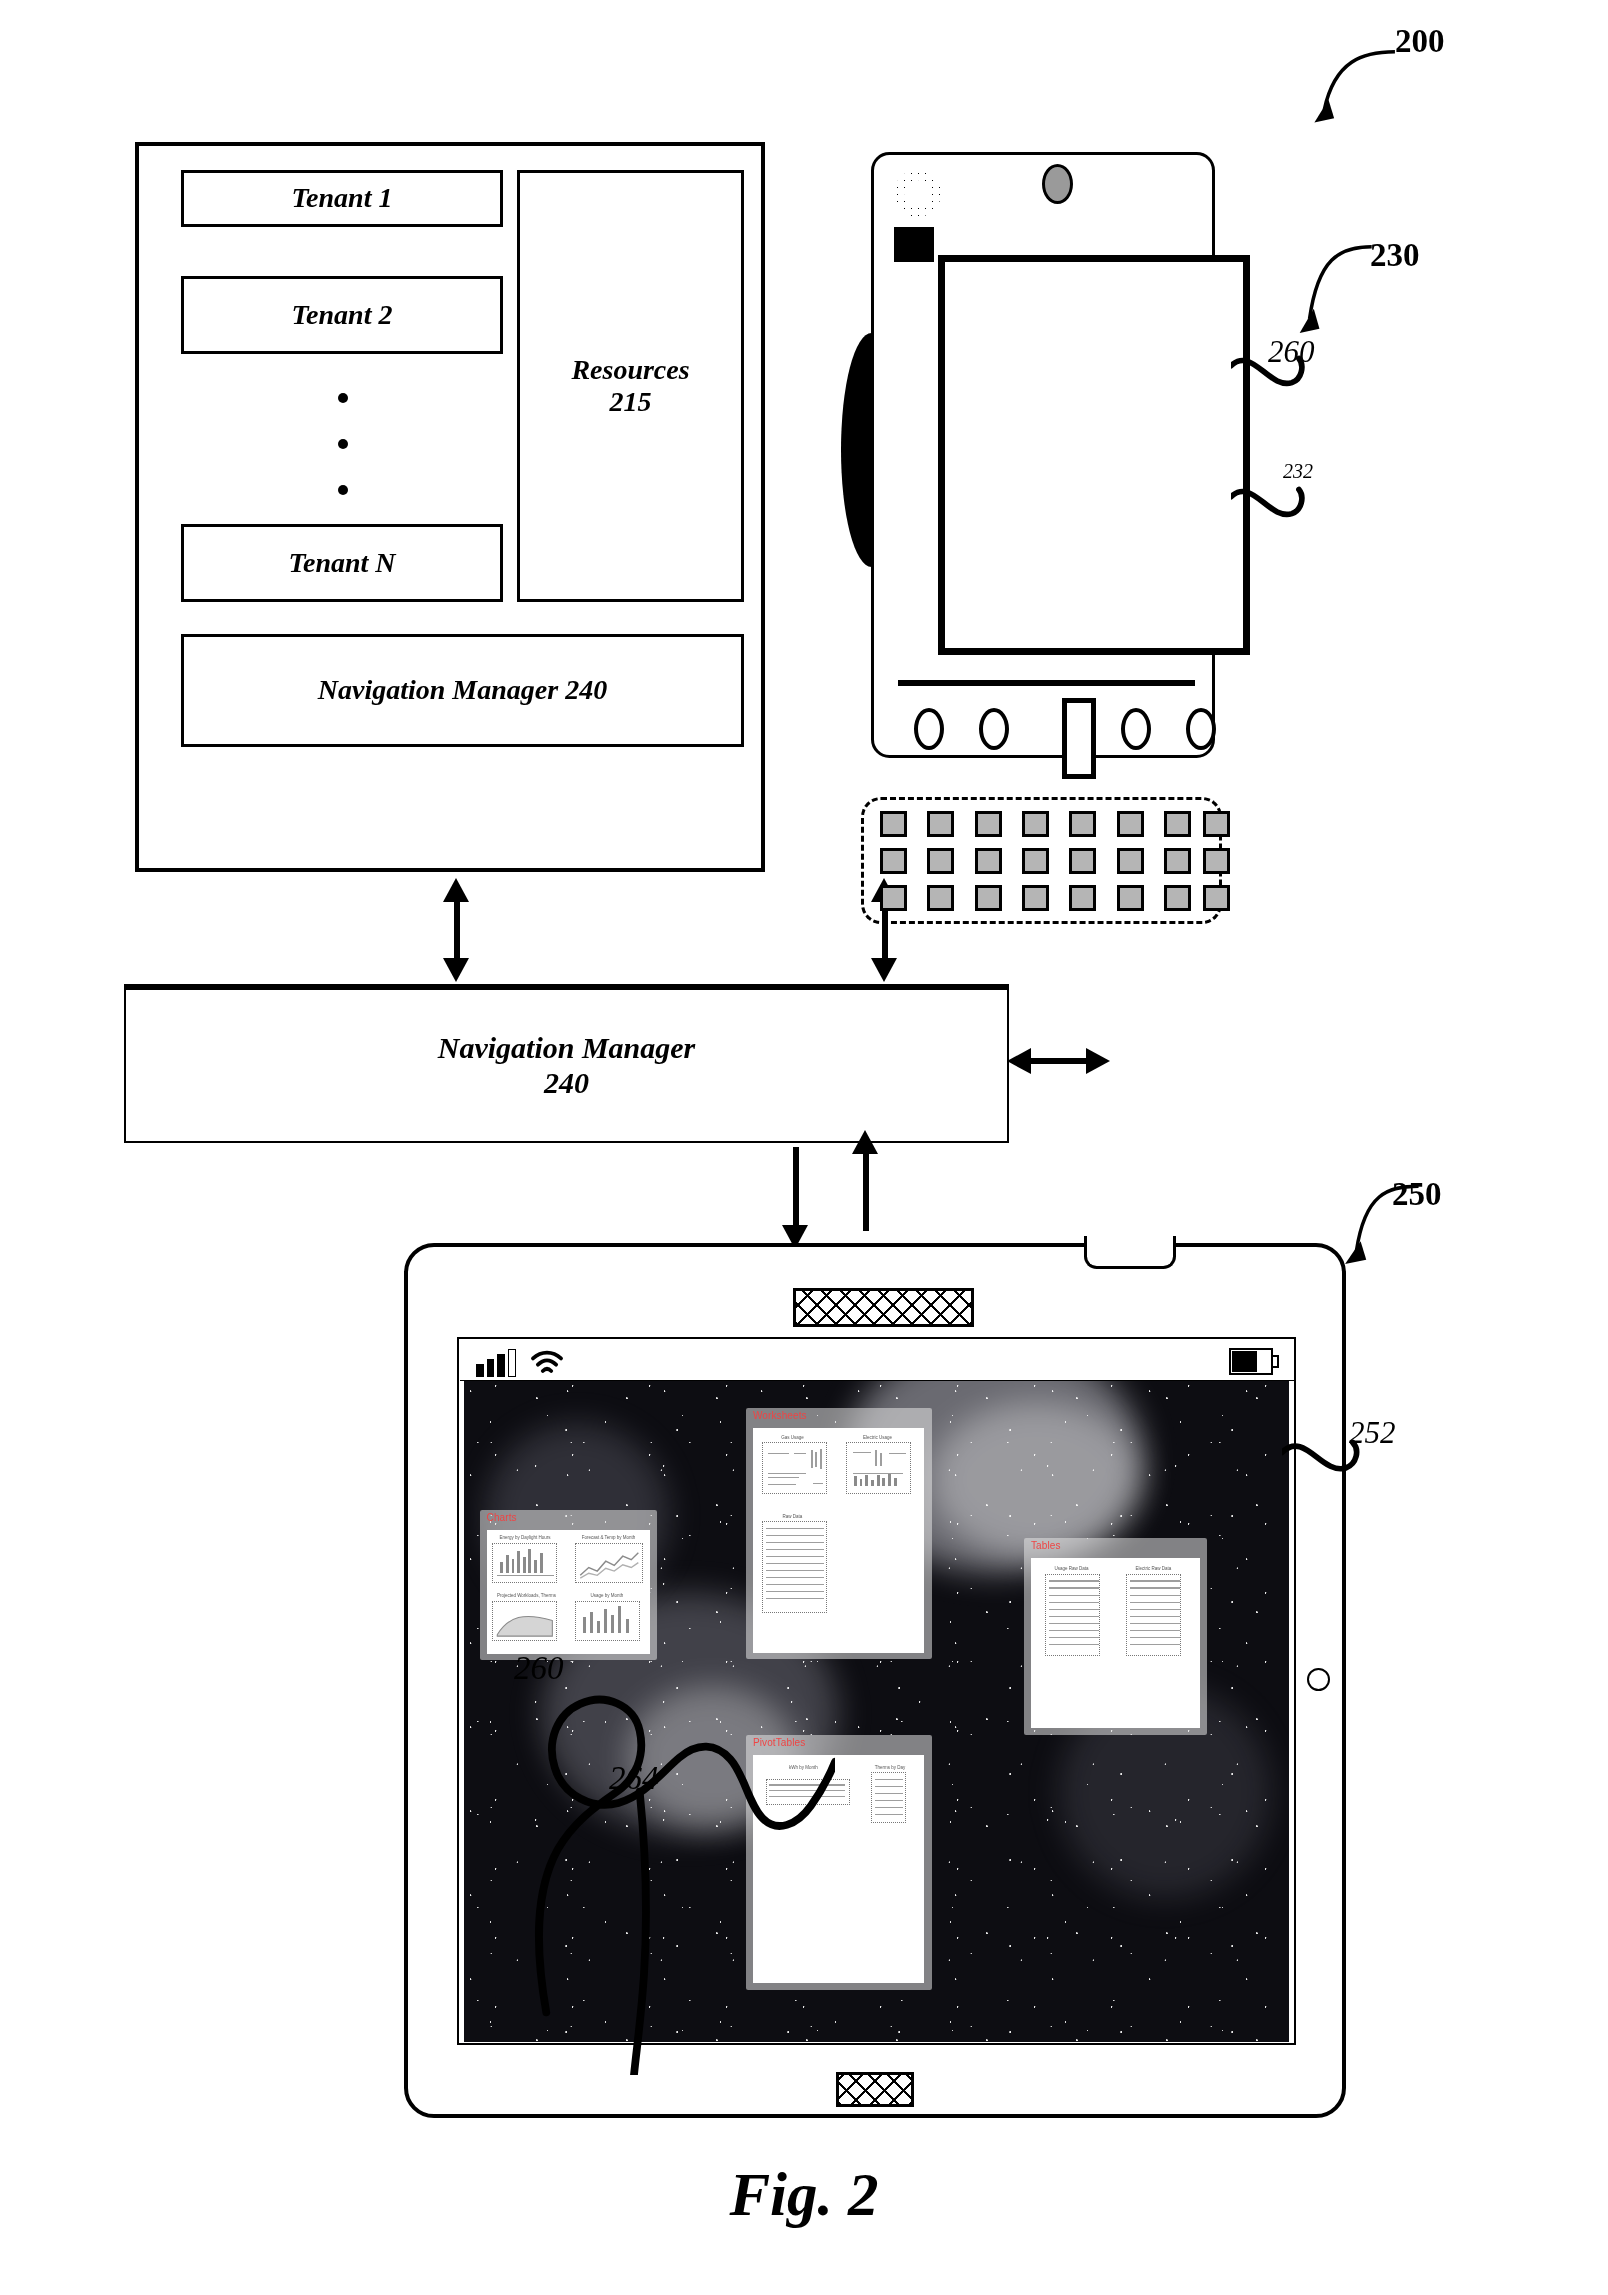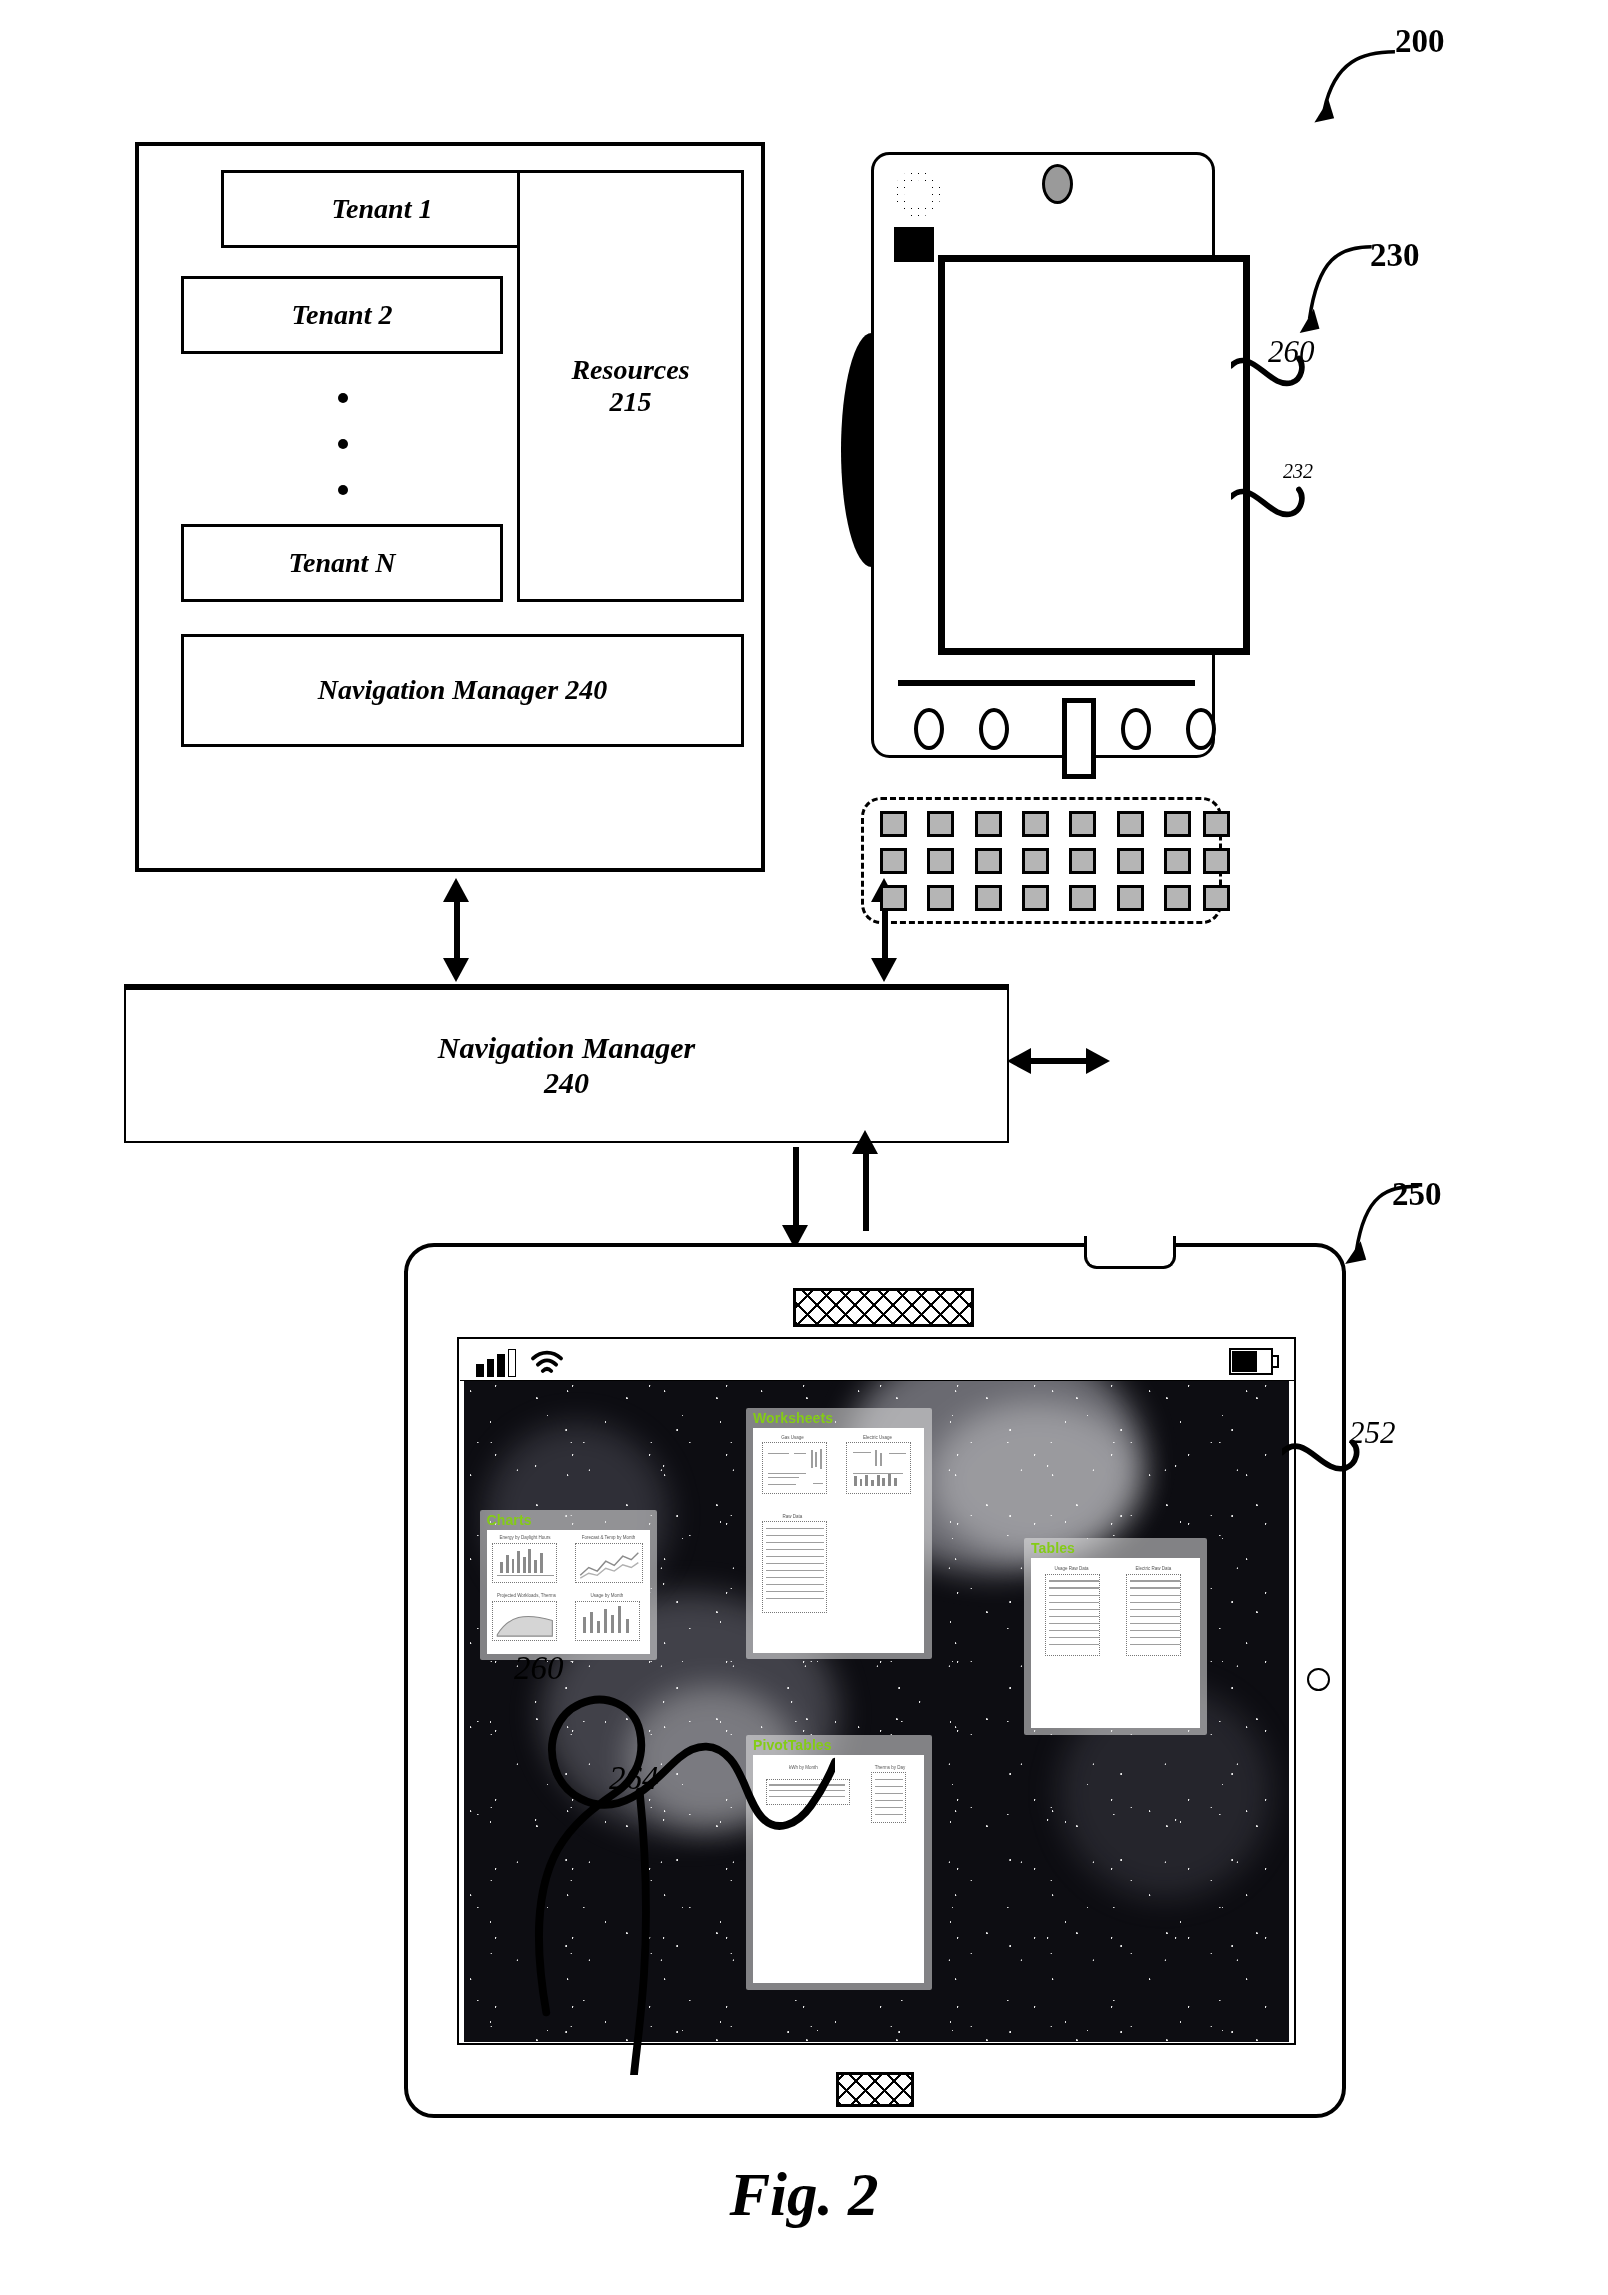--- a/index.html
+++ b/index.html
@@ -9,21 +9,21 @@
   
   .box{position:absolute;border:3.5px solid #000;background:#fff;box-sizing:border-box;
        display:flex;align-items:center;justify-content:center;text-align:center;}
   .box-label{font-style:italic;font-weight:bold;line-height:1.15;}
   .plain-txt{position:absolute;font-style:italic;font-weight:bold;text-align:center;line-height:1.15;}
   .refnum{position:absolute;font-weight:bold;font-family:"Liberation Serif",serif;}
   .refnum-it{position:absolute;font-style:italic;font-weight:normal;font-family:"Liberation Serif",serif;}
 
   
   #service-box{left:135px;top:142px;width:630px;height:730px;border-width:4.2px;}
-  #tenant1{left:181px;top:170px;width:322px;height:78px;font-size:28px;margin-left:40px;}
+  #tenant1{left:181px;top:170px;width:322px;height:57px;font-size:28px;}
   #tenant2{left:181px;top:276px;width:322px;height:78px;font-size:28px;}
   #tenantN{left:181px;top:524px;width:322px;height:78px;font-size:28px;}
   #resources{left:517px;top:170px;width:227px;height:432px;font-size:28px;}
   #navmgr-svc{left:181px;top:634px;width:563px;height:113px;font-size:28px;}
   #service-label{left:135px;top:768px;width:630px;font-size:28px;}
   .vdots{position:absolute;left:338px;width:10px;height:10px;border-radius:50%;background:#000;}
 
   
   #navmgr-main{left:124px;top:984px;width:885px;height:159px;border-width:2.8px;border-top-width:6.4px;font-size:30px;}
   #store{left:1101px;top:981px;width:297px;height:163px;border-width:2.8px;font-size:30px;}
@@ -77,22 +77,22 @@
       radial-gradient(circle at 13% 66%, rgba(255,255,255,.85) 0.6px, transparent 0.9px),
       radial-gradient(circle at 34% 84%, rgba(255,255,255,.8) 0.6px, transparent 0.8px),
       radial-gradient(circle at 56% 72%, rgba(255,255,255,.9) 0.7px, transparent 1px),
       radial-gradient(circle at 74% 91%, rgba(255,255,255,.85) 0.6px, transparent 0.9px),
       radial-gradient(circle at 92% 57%, rgba(255,255,255,.9) 0.7px, transparent 1px);
     background-size:97px 84px,115px 100px,77px 69px,135px 123px,90px 107px,
                     106px 93px,80px 73px,128px 118px,72px 98px,111px 86px;}
 
   
   .panel{position:absolute;background:rgba(228,228,228,.55);border-radius:2.1px;}
-  .panel-title{position:absolute;color:#84cc16;font-family:"Liberation Sans",sans-serif;
-      font-style:normal;font-weight:bold;font-size:14px;letter-spacing:0.1px;}
+  .panel-title{position:absolute;color:#ef4444;font-family:"Liberation Sans",sans-serif;
+      font-style:normal;font-weight:normal;font-size:10px;letter-spacing:0.1px;}
   .panel-card{position:absolute;background:#fff;}
   .thumb-cap{position:absolute;font-family:"Liberation Sans",sans-serif;font-size:5px;color:#555;
       text-align:center;white-space:nowrap;transform:scale(.9);transform-origin:center top;}
   .mini{position:absolute;border:0.7px dotted #777;box-sizing:border-box;overflow:hidden;background:#fff;}
   .mini-bar{position:absolute;background:#8a8a8a;}
   .mini-line{position:absolute;background:#9a9a9a;height:0.7px;}
   .mini-row{position:absolute;height:1.4px;background:#9e9e9e;}
 
   
   .sigbar{position:absolute;bottom:0;background:#000;}

